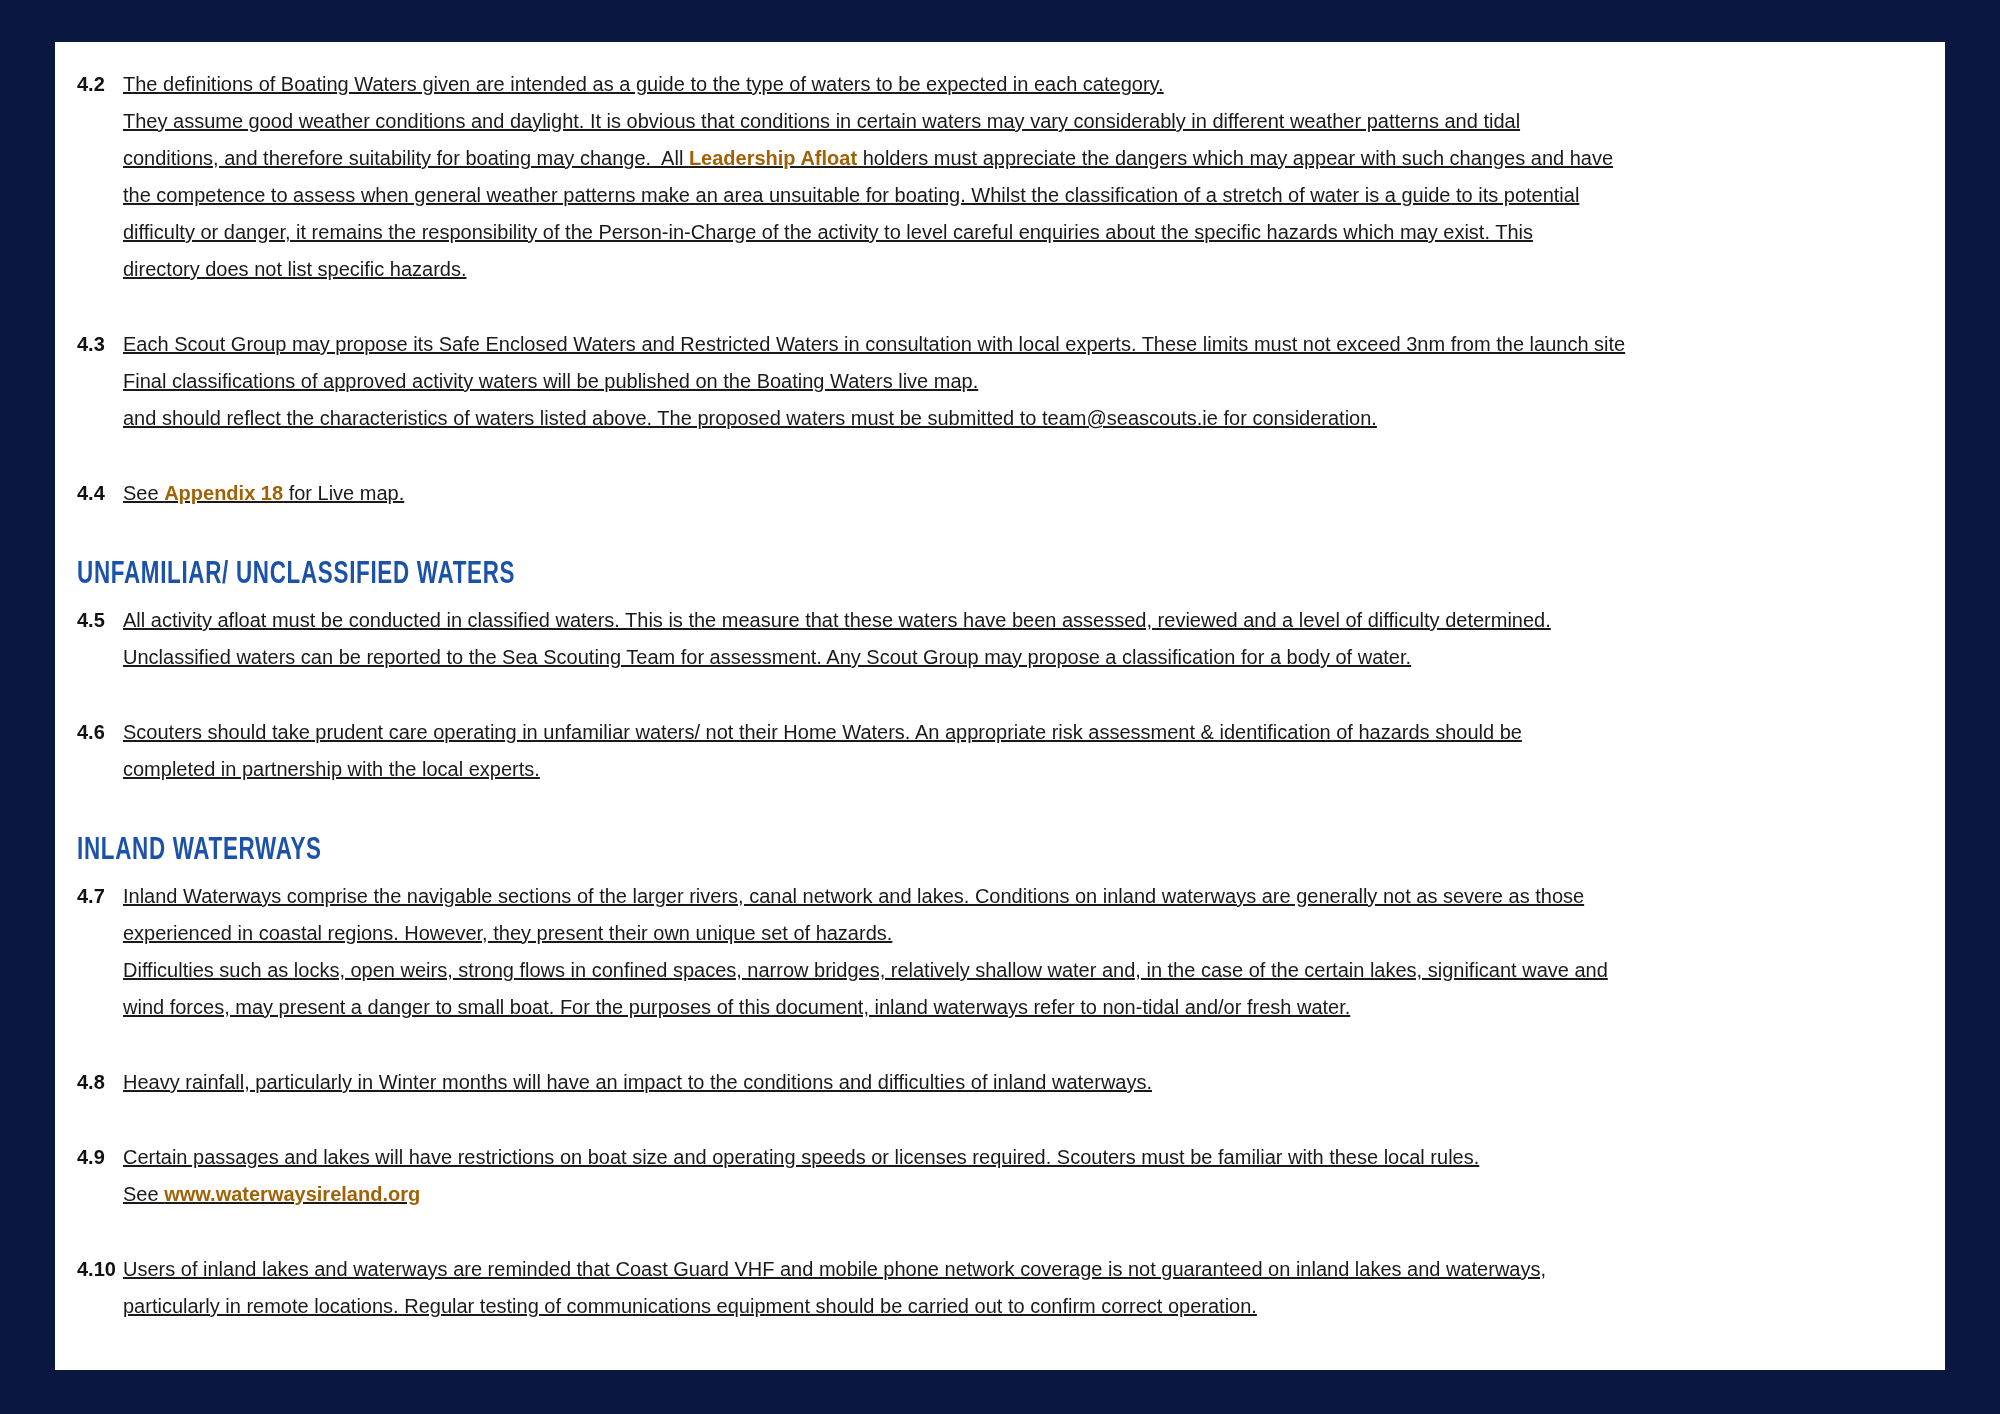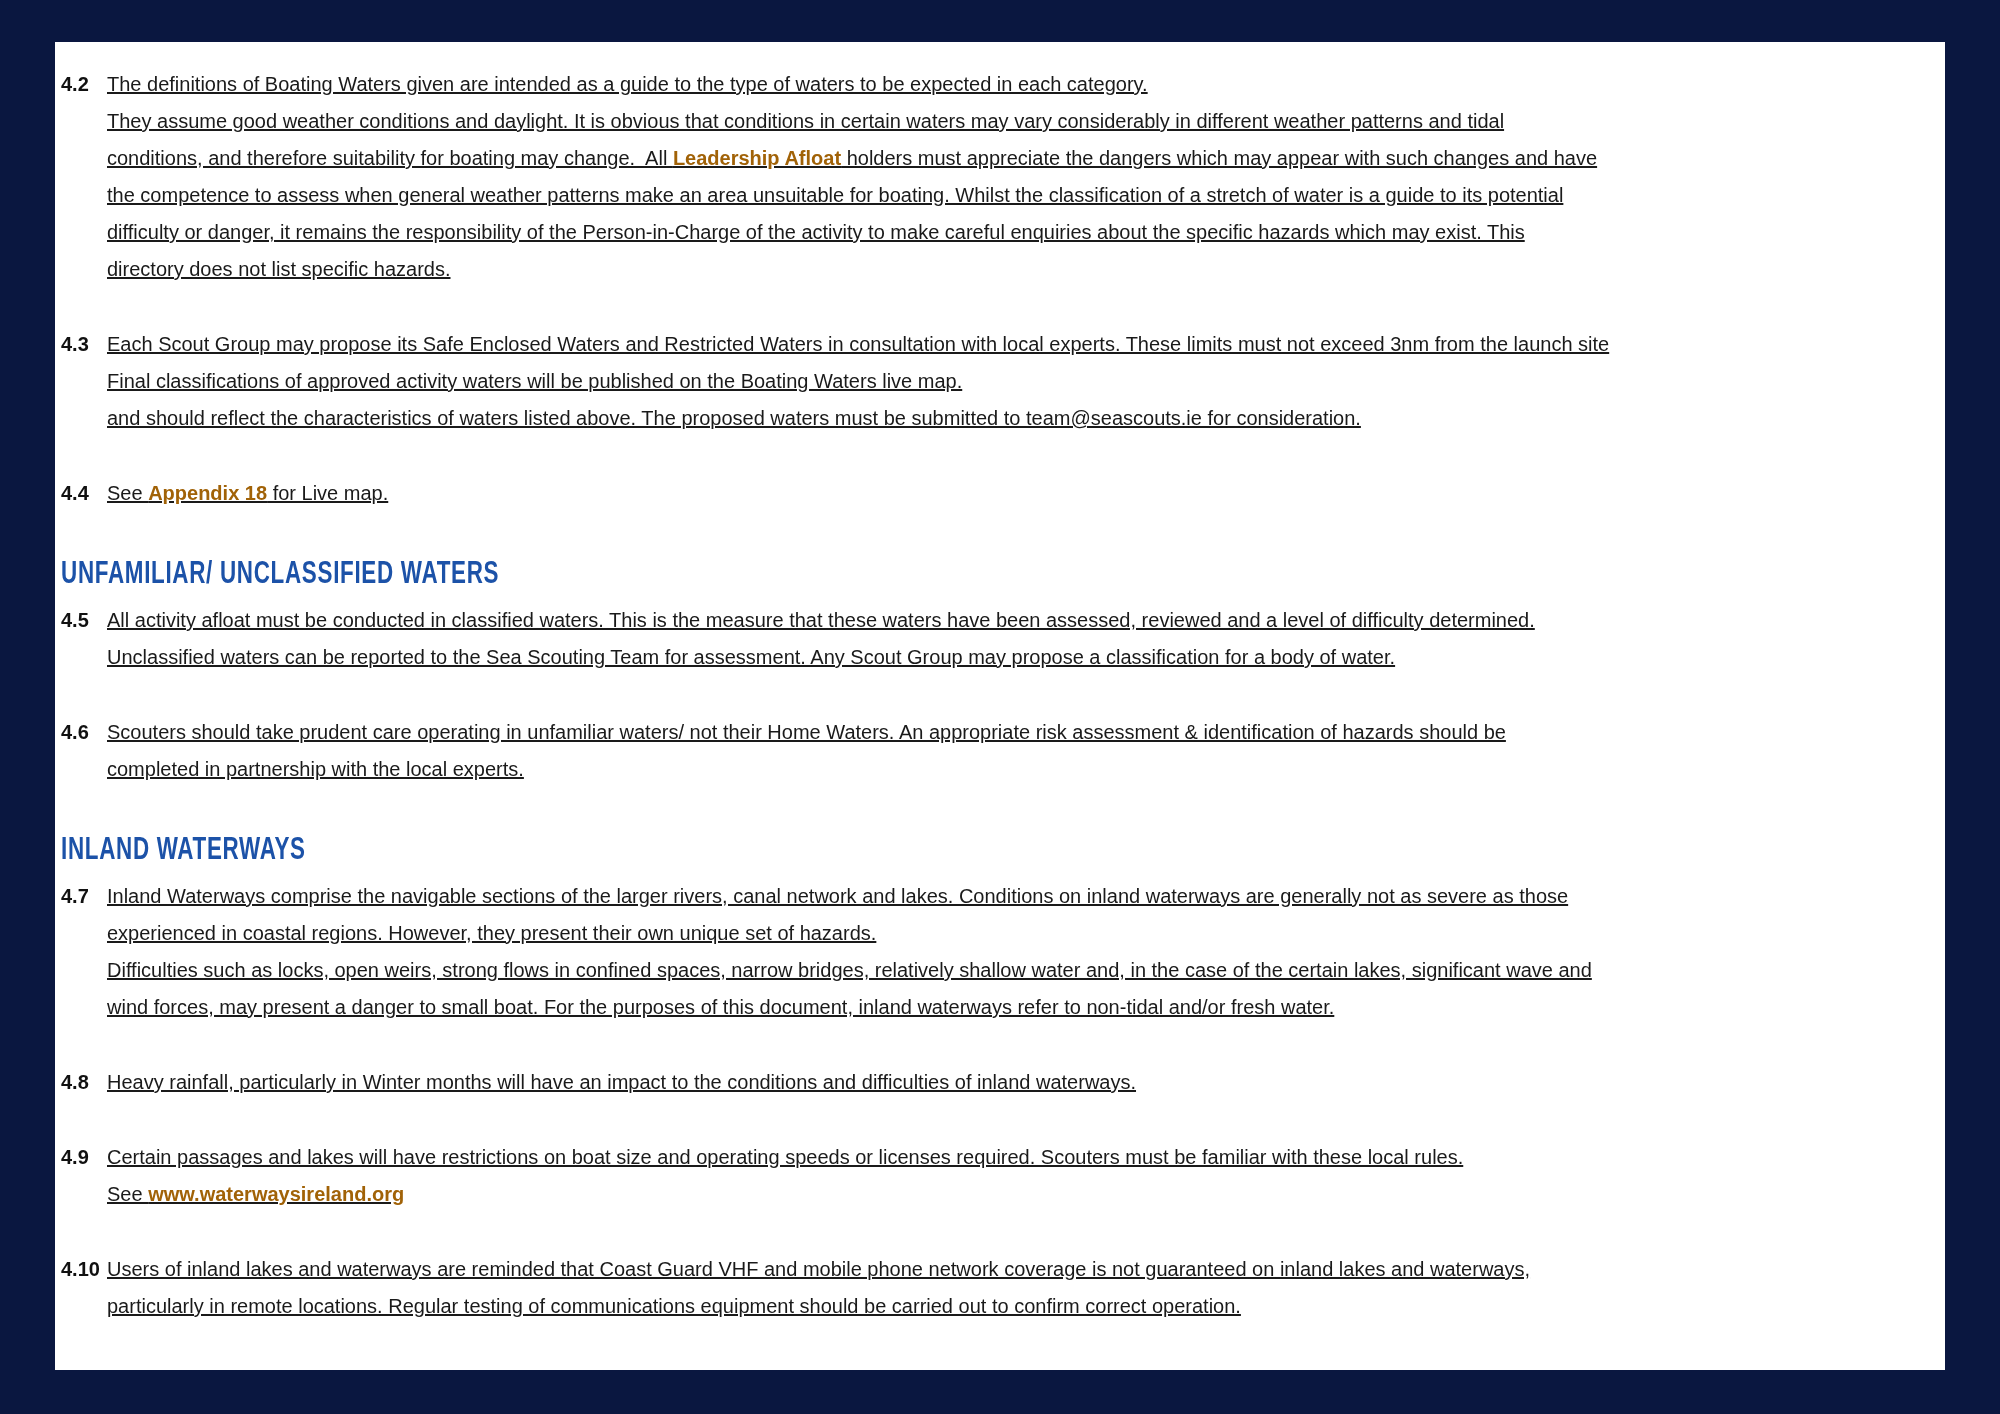--- a/index.html
+++ b/index.html
@@ -15,21 +15,21 @@
   }
   .page {
     position: absolute;
     left: 55px;
     top: 42px;
     right: 55px;
     bottom: 44px;
     background: #ffffff;
   }
   .content {
-    padding: 24px 26px 0 6px;
+    padding: 24px 26px 0 22px;
     font-family: "Liberation Sans", "DejaVu Sans", sans-serif;
     font-size: 20px;
     line-height: 37px;
     color: #1a1a1a;
   }
   .para {
     position: relative;
     padding-left: 46px;
     margin: 0 0 38px 0;
   }
@@ -65,21 +65,21 @@
 <body>
 
 <div class="page">
   <div class="content">
       <div class="para">
         <span class="num">4.2</span>
         <div class="line"><span>The definitions of Boating Waters given are intended as a guide to the type of waters to be expected in each category.</span></div>
         <div class="line"><span>They assume good weather conditions and daylight. It is obvious that conditions in certain waters may vary considerably in different weather patterns and tidal</span></div>
         <div class="line"><span>conditions, and therefore suitability for boating may change.&nbsp; All </span><span class="link">Leadership Afloat</span><span> holders must appreciate the dangers which may appear with such changes and have</span></div>
         <div class="line"><span>the competence to assess when general weather patterns make an area unsuitable for boating. Whilst the classification of a stretch of water is a guide to its potential</span></div>
-        <div class="line"><span>difficulty or danger, it remains the responsibility of the Person-in-Charge of the activity to make careful enquiries about the specific hazards which may exist. This</span></div>
+        <div class="line"><span>difficulty or danger, it remains the responsibility of the Person-in-Charge of the activity to level careful enquiries about the specific hazards which may exist. This</span></div>
         <div class="line"><span>directory does not list specific hazards.</span></div>
       </div>
       <div class="para">
         <span class="num">4.3</span>
         <div class="line"><span>Each Scout Group may propose its Safe Enclosed Waters and Restricted Waters in consultation with local experts. These limits must not exceed 3nm from the launch site</span></div>
         <div class="line"><span>Final classifications of approved activity waters will be published on the Boating Waters live map.</span></div>
         <div class="line"><span>and should reflect the characteristics of waters listed above. The proposed waters must be submitted to team@seascouts.ie for consideration.</span></div>
       </div>
       <div class="para">
         <span class="num">4.4</span>

